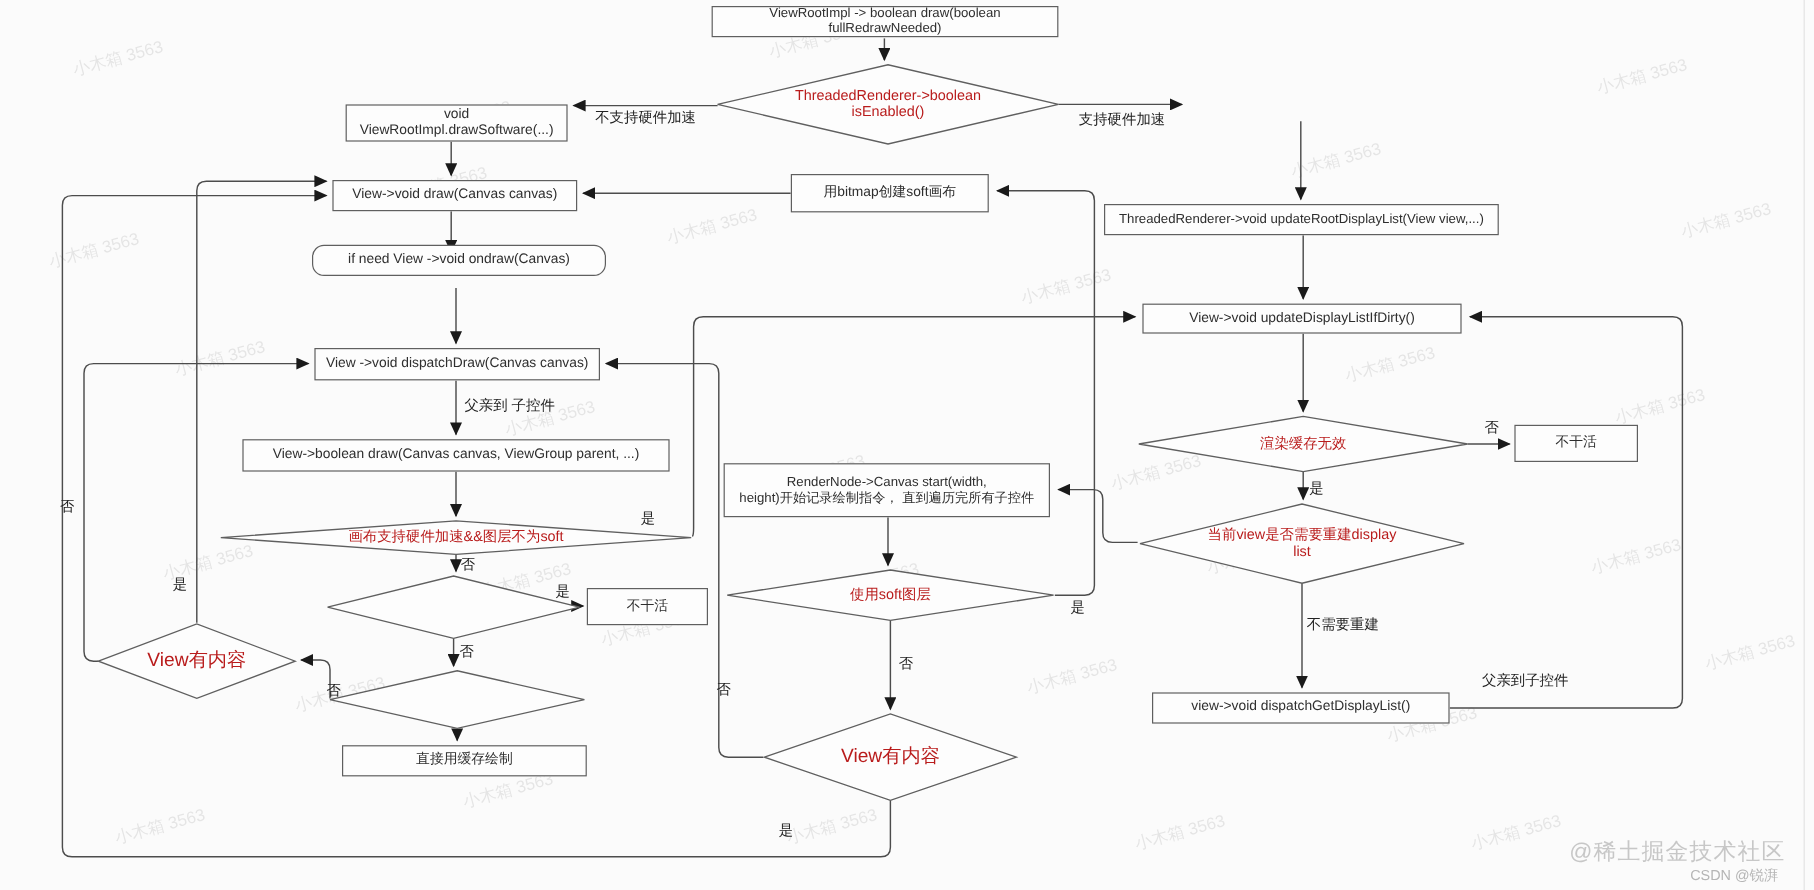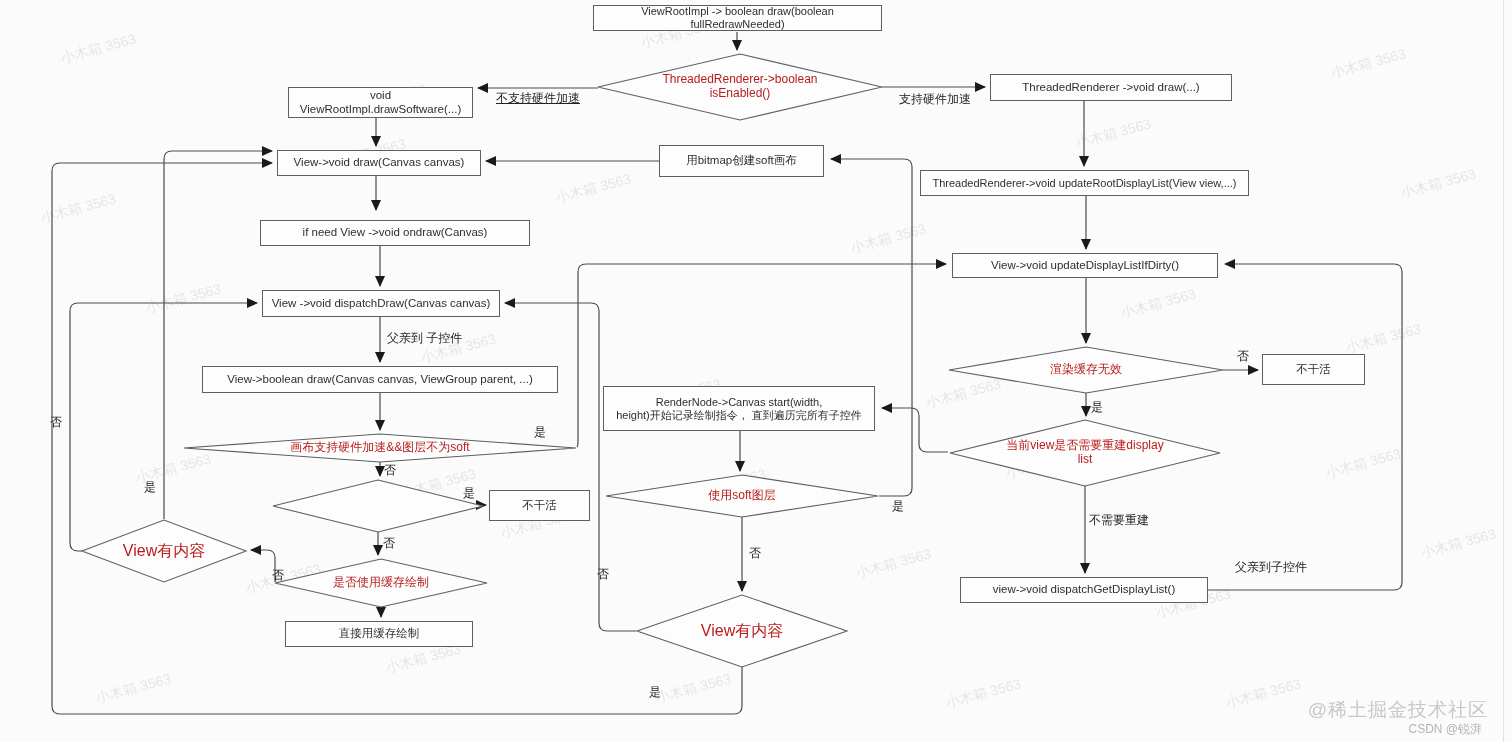--- a/index.html
+++ b/index.html
@@ -129,47 +129,45 @@
       <polygon points="82,551 164,520 246,551 164,582"></polygon>
       <polygon points="606,496 742,475 878,496 742,517"></polygon>
       <polygon points="637,631 742,595 847,631 742,667"></polygon>
       <polygon points="949,370 1086,347 1223,370 1086,393"></polygon>
       <polygon points="950,453 1085,420 1220,453 1085,486"></polygon>
     </g>
   </svg>
 
   <div class="node small-font" style="left:593px;top:5px;width:289px;height:26px;">ViewRootImpl -&gt; boolean draw(boolean fullRedrawNeeded)</div>
   <div class="node" style="left:288px;top:87px;width:185px;height:31px;">void ViewRootImpl.drawSoftware(...)</div>
-  <div class="node" style="left:990px;top:74px;width:242px;height:27px;">ThreadedRenderer -&gt;void draw(...)</div>
   <div class="node" style="left:277px;top:150px;width:204px;height:26px;">View-&gt;void draw(Canvas canvas)</div>
   <div class="node" style="left:659px;top:145px;width:165px;height:32px;">用bitmap创建soft画布</div>
   <div class="node small-font" style="left:920px;top:170px;width:329px;height:26px;">ThreadedRenderer-&gt;void updateRootDisplayList(View view,...)</div>
-  <div class="node" style="left:260px;top:220px;width:270px;height:26px;">if need View -&gt;void ondraw(Canvas)</div>
+  <div class="node" style="left:260px;top:204px;width:245px;height:26px;border-radius:10px;">if need View -&gt;void ondraw(Canvas)</div>
   <div class="node" style="left:952px;top:253px;width:266px;height:25px;">View-&gt;void updateDisplayListIfDirty()</div>
   <div class="node" style="left:262px;top:290px;width:238px;height:27px;">View -&gt;void dispatchDraw(Canvas canvas)</div>
   <div class="node" style="left:202px;top:366px;width:356px;height:27px;">View-&gt;boolean draw(Canvas canvas, ViewGroup parent, ...)</div>
   <div class="node small-font" style="left:603px;top:386px;width:272px;height:45px;">RenderNode-&gt;Canvas start(width,
 height)开始记录绘制指令， 直到遍历完所有子控件</div>
   <div class="node" style="left:489px;top:490px;width:101px;height:31px;">不干活</div>
   <div class="node" style="left:1262px;top:354px;width:103px;height:31px;">不干活</div>
-  <div class="node" style="left:285px;top:621px;width:188px;height:26px;">直接用缓存绘制</div>
+  <div class="node" style="left:285px;top:621px;width:204px;height:26px;">直接用缓存绘制</div>
   <div class="node" style="left:960px;top:577px;width:248px;height:26px;">view-&gt;void  dispatchGetDisplayList()</div>
 
   <div class="dlabel" style="left:598px;top:54px;width:284px;height:66px;">ThreadedRenderer-&gt;boolean
 isEnabled()</div>
   <div class="dlabel" style="left:184px;top:434px;width:392px;height:28px;">画布支持硬件加速&amp;&amp;图层不为soft</div>
-  <div class="dlabel" style="left:275px;top:559px;width:212px;height:48px;">是否使用缓存绘制</div>
   <div class="dlabel big" style="left:82px;top:520px;width:164px;height:62px;">View有内容</div>
   <div class="dlabel" style="left:606px;top:475px;width:272px;height:42px;">使用soft图层</div>
   <div class="dlabel big" style="left:637px;top:595px;width:210px;height:72px;">View有内容</div>
   <div class="dlabel" style="left:950px;top:420px;width:270px;height:66px;">当前view是否需要重建display
 list</div>
   <div class="dlabel" style="left:949px;top:347px;width:274px;height:46px;">渲染缓存无效</div>
 
-  <span class="elabel" style="left:496px;top:92px;text-decoration:underline;">不支持硬件加速</span>
+  <span class="elabel" style="left:496px;top:92px;">不支持硬件加速</span>
   <span class="elabel" style="left:899px;top:93px;">支持硬件加速</span>
   <span class="elabel" style="left:387px;top:332px;">父亲到 子控件</span>
   <span class="elabel" style="left:1235px;top:561px;">父亲到子控件</span>
   <span class="elabel" style="left:1089px;top:514px;">不需要重建</span>
 
   <span class="elabel" style="left:534px;top:426px;">是</span>
   <span class="elabel" style="left:384px;top:464px;">否</span>
   <span class="elabel" style="left:463px;top:487px;">是</span>
   <span class="elabel" style="left:383px;top:537px;">否</span>
   <span class="elabel" style="left:272px;top:569px;">否</span>

